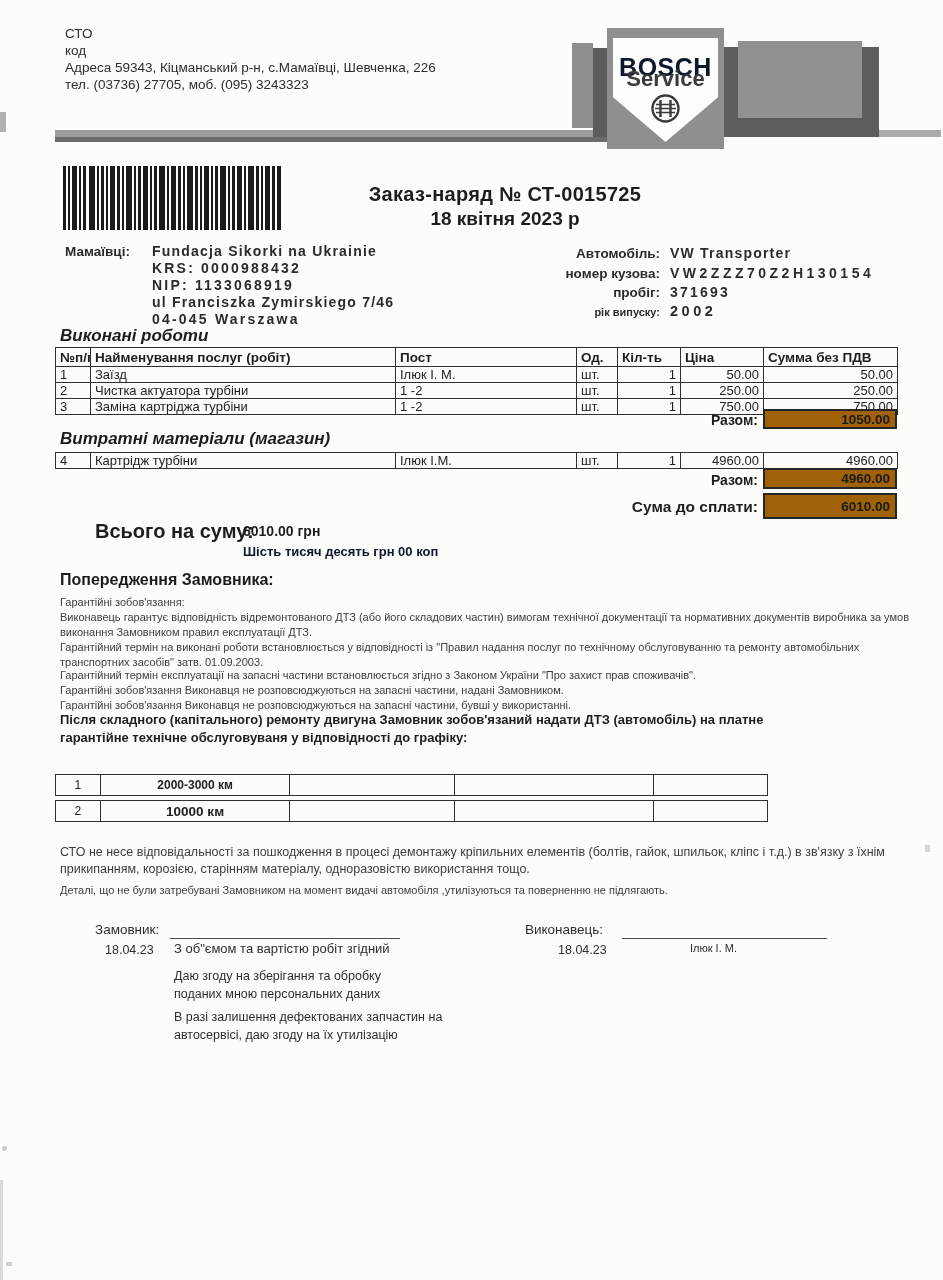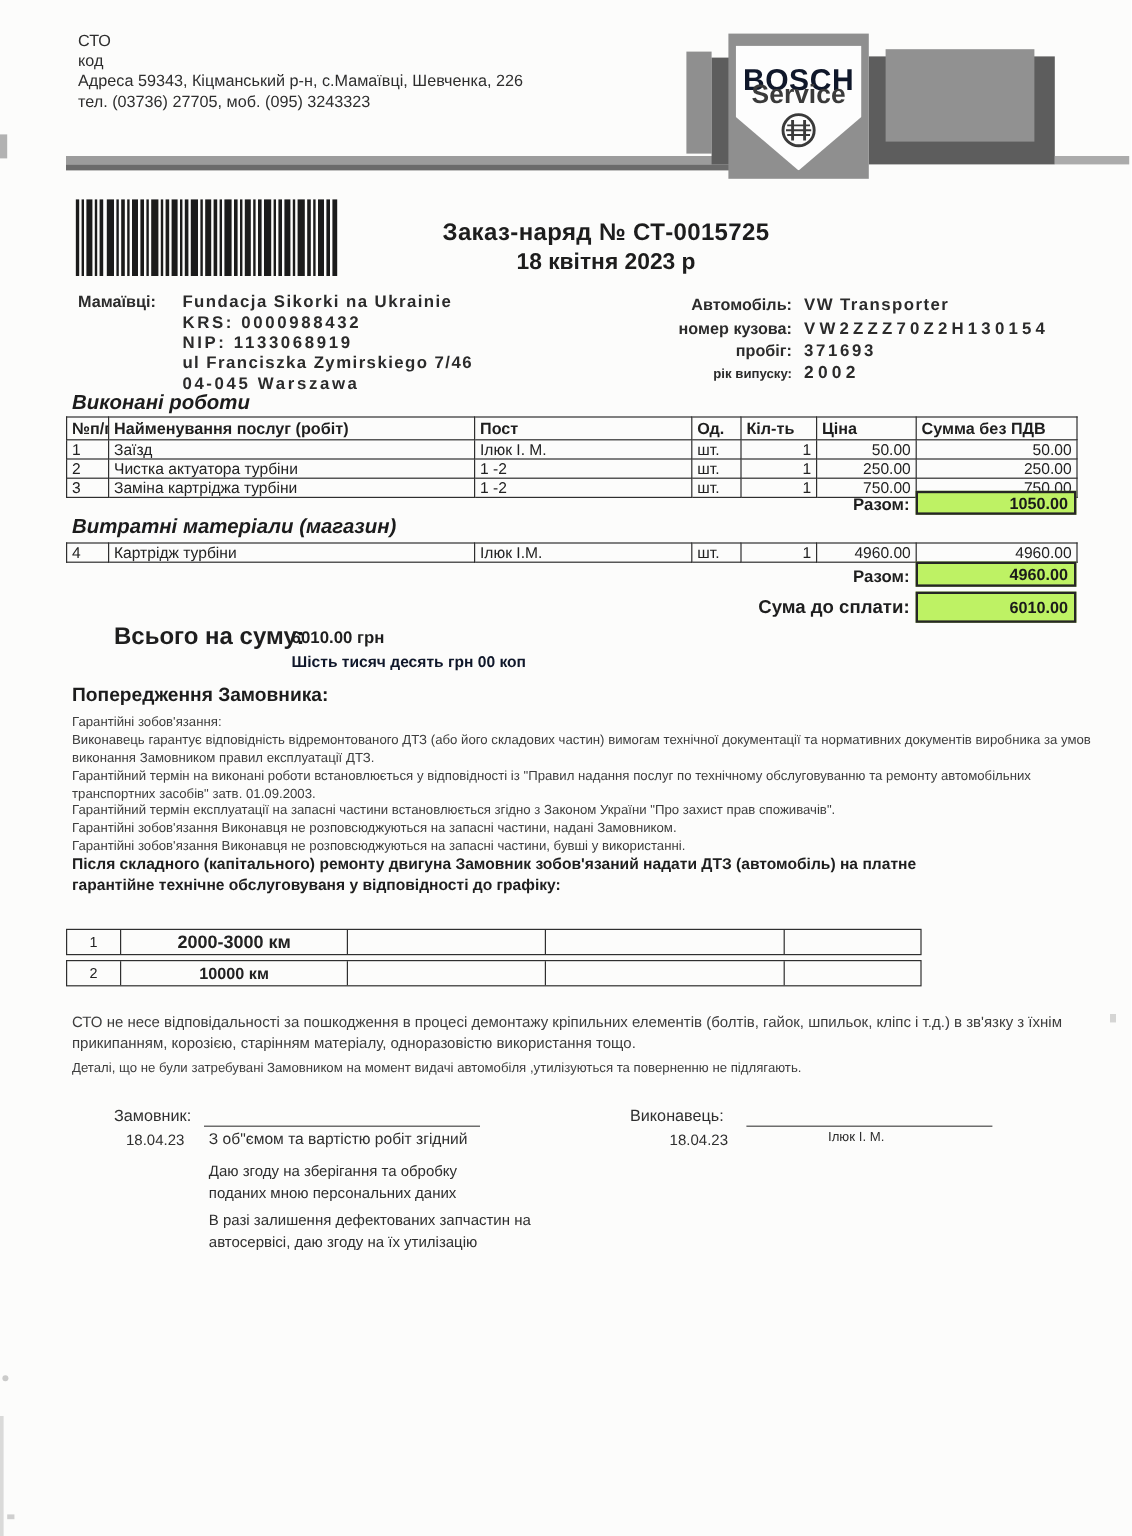--- a/index.html
+++ b/index.html
@@ -42,21 +42,21 @@
   
   table{border-collapse:collapse;table-layout:fixed}
   .dtab{position:absolute;width:842px;background:transparent}
   .dtab th,.dtab td{border:1.4px solid #2f2f2f;padding:0 4px;overflow:hidden;white-space:nowrap}
   .dtab th{font-size:13.5px;font-weight:700;text-align:left;height:19px;color:#1e1e1e}
   .dtab td{font-size:13px;font-weight:500;height:16px;color:#222}
   .tr-r{text-align:right}
   .tr-c{text-align:center}
 
   .lab-r{position:absolute;text-align:right;font-weight:700;color:#1e1e1e;white-space:nowrap}
-  .tbox{position:absolute;border:2px solid #262626;background:#bef264;display:flex;align-items:center;justify-content:flex-end;
+  .tbox{position:absolute;border:2px solid #262626;background:#a16207;display:flex;align-items:center;justify-content:flex-end;
         padding-right:5px;font-weight:700;font-size:13.5px;color:#1a1a1a}
 
   
   .warn-h{position:absolute;left:60px;top:571px;font-size:16px;font-weight:bold;color:#1c1c1c}
   .wline{position:absolute;left:60px;font-size:11px;color:#3d3d3d;white-space:nowrap}
   .sched-note{position:absolute;left:60px;font-size:13px;font-weight:bold;color:#1e1e1e;white-space:nowrap}
 
   
   .srow{position:absolute;display:flex;border:1.4px solid #2f2f2f;background:transparent}
   .srow .c{border-right:1.4px solid #2f2f2f;display:flex;align-items:center;justify-content:center;overflow:hidden;white-space:nowrap}
@@ -270,21 +270,21 @@
   <div class="wline" style="top:656px">транспортних засобів"  затв. 01.09.2003.</div>
   <div class="wline" style="top:669px">Гарантійний термін експлуатації на запасні частини встановлюється згідно з Законом України "Про захист прав споживачів".</div>
   <div class="wline" style="top:684px">Гарантійні зобов'язання Виконавця не розповсюджуються на запасні частини, надані Замовником.</div>
   <div class="wline" style="top:699px">Гарантійні зобов'язання Виконавця не розповсюджуються на запасні частини, бувші у використанні.</div>
 
   <div class="sched-note" style="top:712px">Після складного (капітального) ремонту двигуна Замовник зобов'язаний надати ДТЗ (автомобіль) на платне</div>
   <div class="sched-note" style="top:730px">гарантійне технічне обслуговуваня у відповідності до графіку:</div>
 
   <div class="srow" style="left:55px;top:774px;width:713px;height:22px">
     <div class="c" style="width:45px;font-size:12px">1</div>
-    <div class="c b" style="width:190px;font-size:15px">2000-3000 км</div>
+    <div class="c b" style="width:190px;font-size:12px">2000-3000 км</div>
     <div class="c" style="width:165px"></div>
     <div class="c" style="width:200px"></div>
     <div class="c" style="width:113px"></div>
   </div>
   <div class="srow" style="left:55px;top:800px;width:713px;height:22px">
     <div class="c" style="width:45px;font-size:12px">2</div>
     <div class="c b" style="width:190px;font-size:13.5px">10000 км</div>
     <div class="c" style="width:165px"></div>
     <div class="c" style="width:200px"></div>
     <div class="c" style="width:113px"></div>

